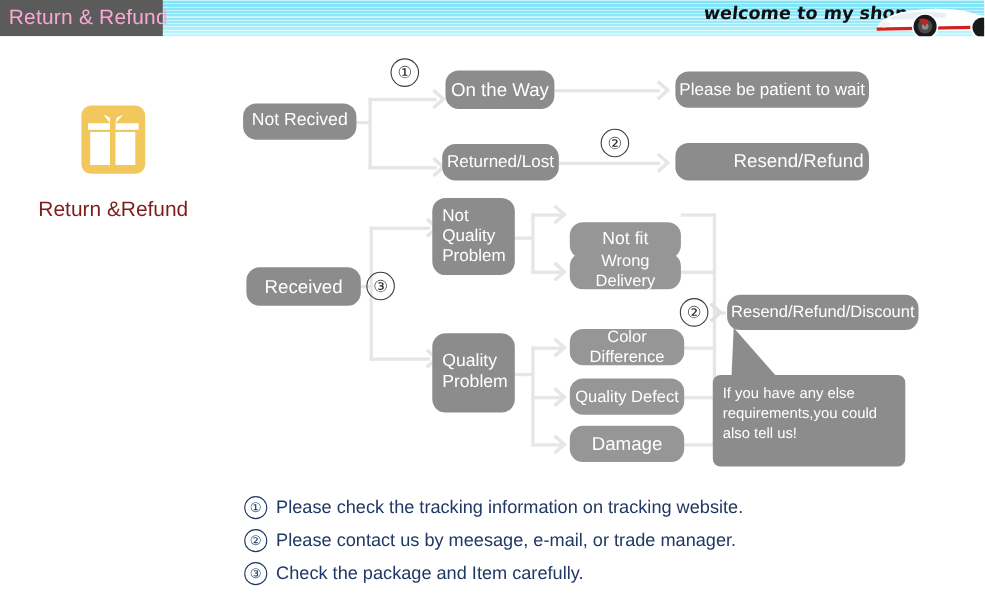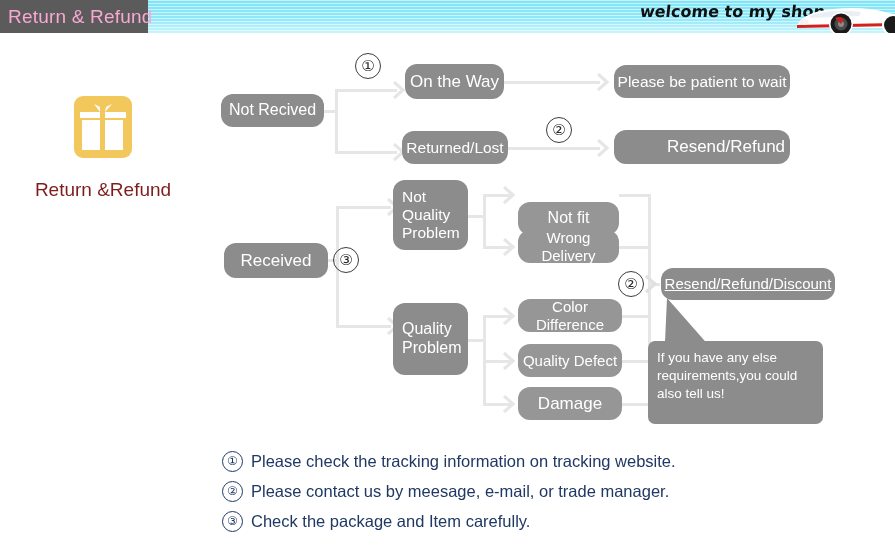--- a/index.html
+++ b/index.html
@@ -331,21 +331,21 @@
   <div class="line hline" style="left:622px; top:315px; width:29px;"></div>
   <div class="line hline" style="left:622px; top:360px; width:29px;"></div>
   <div class="line hline" style="left:622px; top:403px; width:29px;"></div>
   <div class="line vline" style="left:648px; top:194px; height:212px;"></div>
   <div class="line hline" style="left:648px; top:283px; width:12px;"></div>
 
   <svg class="arrow" style="left:645px; top:275px;" viewBox="0 0 14 18">
     <path d="M1 1 L10 9 L1 17" fill="none" stroke="#e0e0e0" stroke-width="3.2"></path>
   </svg>
 
-  <div class="node" style="left:661px; top:268px; width:174px; height:32px; font-size:15px;text-decoration:underline;">Resend/Refund/Discount</div>
+  <div class="node" style="left:661px; top:268px; width:174px; height:32px; font-size:15px;">Resend/Refund/Discount</div>
 
   <div class="marker" style="left:618px; top:271px; background:#ffffff;">②</div>
 
   <svg id="callout-tail" viewBox="0 0 56 56">
     <path d="M6 2 L50 52 L4 46 Z" fill="#8c8c8c"></path>
   </svg>
   <div id="callout">If you have any else requirements,you could also tell us!</div>
 
   <div id="footer">
     <div class="note-row">

